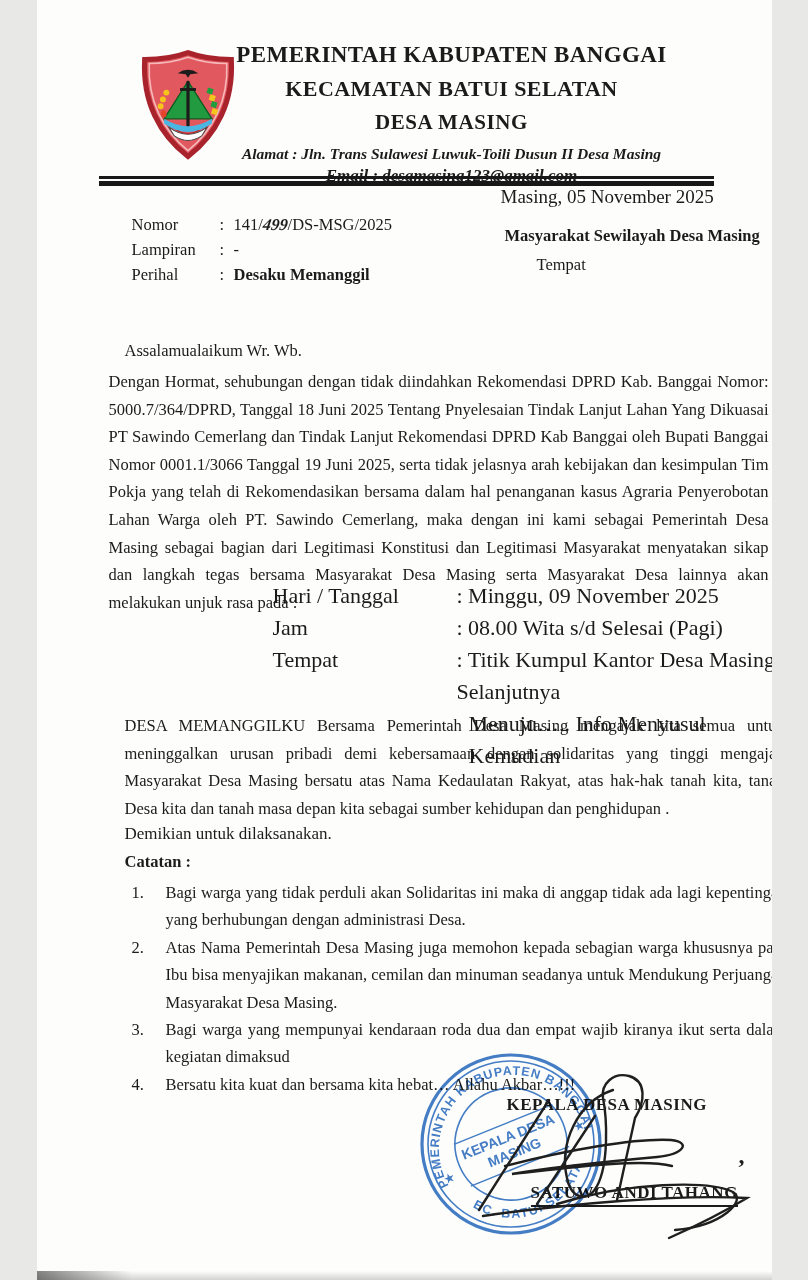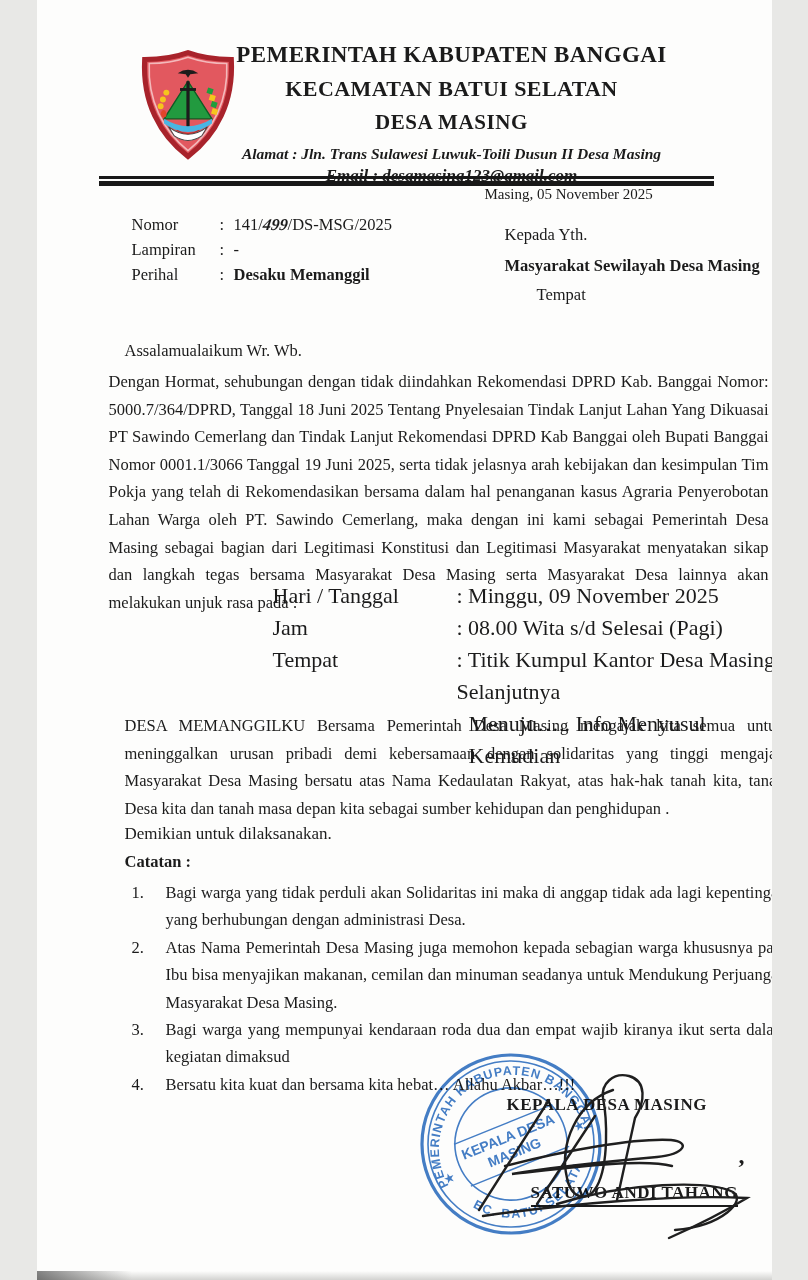--- a/index.html
+++ b/index.html
@@ -13,21 +13,21 @@
   .logo { position:absolute; left:94px; top:46px; width:114px; height:116px; }
   .lh-text { position:absolute; left:150px; top:38px; width:530px; text-align:center; }
   .lh1 { font-size:23px; font-weight:bold; letter-spacing:.4px; line-height:34px; }
   .lh2 { font-size:22px; font-weight:bold; letter-spacing:.4px; line-height:34px; }
   .lh3 { font-size:21px; font-weight:bold; letter-spacing:.6px; line-height:33px; }
   .lh-addr { font-size:15.5px; font-weight:bold; font-style:italic; line-height:22px; margin-top:4px;}
   .lh-mail { font-size:17px; font-weight:bold; font-style:italic; line-height:22px; }
   .rule { position:absolute; left:62px; right:58px; top:176px; height:10px;
           border-top:3px solid #181818; border-bottom:5px solid #181818; }
   
-  .date-line { position:absolute; left:448px; top:186px; font-size:15px; }
+  .date-line { position:absolute; left:464px; top:186px; font-size:19px; }
   .num-block { position:absolute; left:95px; top:212px; font-size:16.5px; }
   .num-row { display:flex; line-height:25px; }
   .num-row .lbl { width:88px; }
   .num-row .col { width:14px; }
   .hand { font-style:italic; font-weight:bold; transform:skewX(-8deg); display:inline-block; }
   .recipient { position:absolute; left:468px; top:220px; font-size:16.5px; }
   .recipient .r1 { line-height:30px; }
   .recipient .r2 { font-weight:bold; line-height:31px; }
   .recipient .r3 { line-height:30px; }
   .recipient .r4 { line-height:27px; padding-left:32px; }
@@ -111,21 +111,20 @@
       <span>-</span>
     </div>
     <div class="num-row">
       <span class="lbl">Perihal</span>
       <span class="col">:</span>
       <span style="font-weight:bold">Desaku Memanggil</span>
     </div>
   </div>
 
   <div class="recipient">
-    <div class="r1">Kepada Yth.</div>
     <div class="r2">Masyarakat Sewilayah Desa Masing</div>
     <div class="r4">Tempat</div>
   </div>
 
   <div class="greeting">Assalamualaikum Wr. Wb.</div>
   <div class="para1">Dengan Hormat, sehubungan dengan tidak diindahkan Rekomendasi DPRD Kab. Banggai Nomor: 5000.7/364/DPRD, Tanggal 18 Juni 2025 Tentang Pnyelesaian Tindak Lanjut Lahan Yang Dikuasai PT Sawindo Cemerlang dan Tindak Lanjut Rekomendasi DPRD Kab Banggai oleh Bupati Banggai Nomor 0001.1/3066 Tanggal 19 Juni 2025, serta tidak jelasnya arah kebijakan dan kesimpulan Tim Pokja yang telah di Rekomendasikan bersama dalam hal  penanganan kasus Agraria Penyerobotan Lahan Warga oleh PT. Sawindo Cemerlang, maka dengan ini kami sebagai Pemerintah Desa Masing sebagai bagian dari Legitimasi Konstitusi dan Legitimasi Masyarakat menyatakan sikap dan langkah tegas bersama Masyarakat Desa Masing serta Masyarakat Desa lainnya akan melakukan unjuk rasa pada :</div>
 
   <div class="event">
     <div class="ev-row">
       <span class="lbl">Hari / Tanggal</span>

